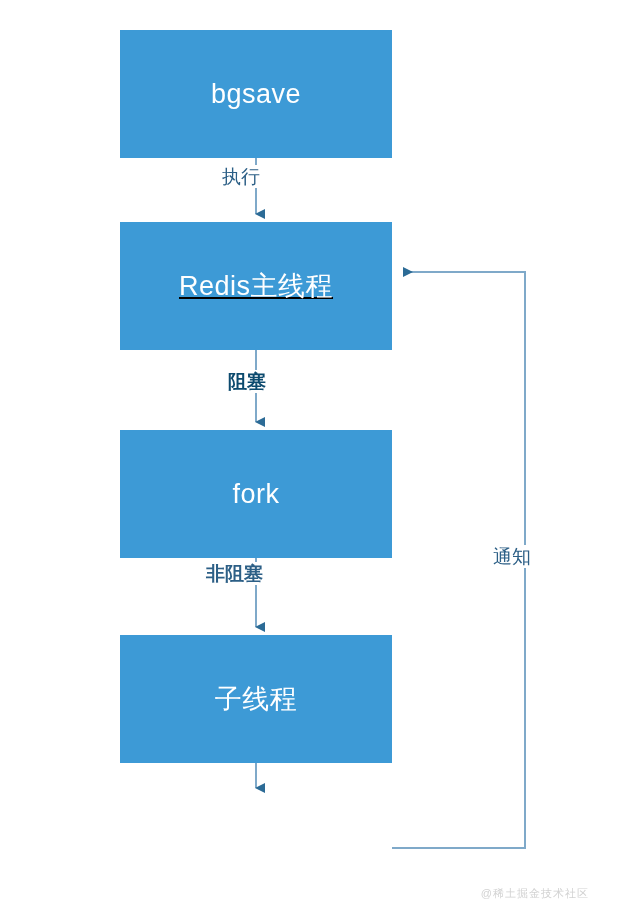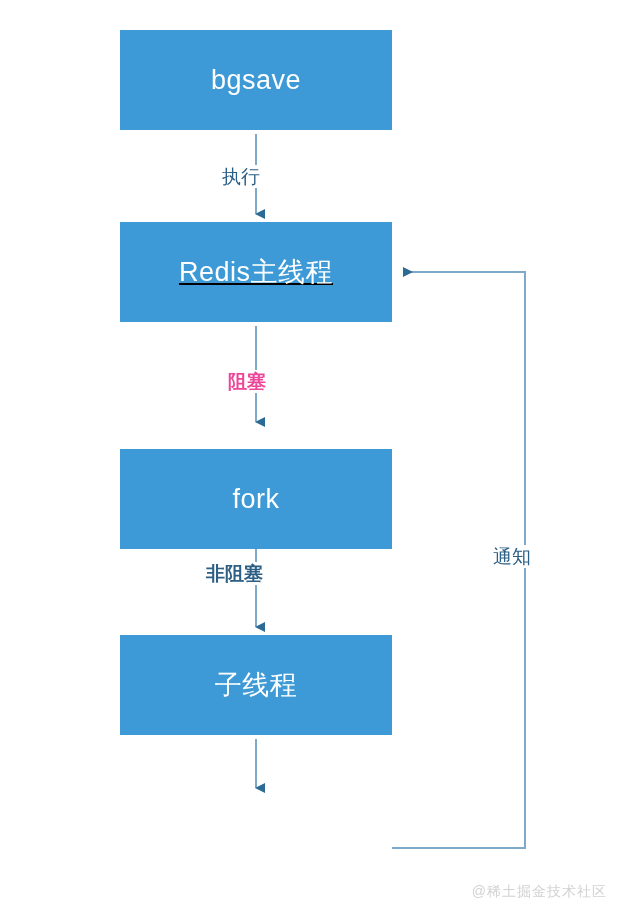--- a/index.html
+++ b/index.html
@@ -15,73 +15,73 @@
     position: relative;
     width: 619px;
     height: 915px;
     background: #ffffff;
     overflow: hidden;
   }
   .node {
     position: absolute;
     left: 120px;
     width: 272px;
-    height: 100px;
+    height: 128px;
     background: #3d9ad6;
     box-sizing: border-box;
     display: flex;
     align-items: center;
     justify-content: center;
     box-shadow: 0 0 0 1px rgba(255,255,255,0.0);
   }
   .node .node-label {
     color: #ffffff;
     font-size: 27px;
     font-weight: 400;
     letter-spacing: 0.5px;
     line-height: 1;
     white-space: nowrap;
   }
   #node-bgsave   { top: 30px; }
   #node-redis    { top: 222px; text-decoration: underline; }
-  #node-fork     { top: 430px; margin-top: 19px; }
+  #node-fork     { top: 430px; }
   #node-child    { top: 635px; }
   #node-rdb      { top: 796px; }
 
   .edge-label {
     position: absolute;
     font-size: 19px;
     line-height: 1;
     white-space: nowrap;
     background: #ffffff;
     padding: 2px 6px;
   }
   .edge-label.blue { color: #2c5f86; font-weight: 400; }
-  .edge-label.red  { color: #ec4899; font-weight: 700; }
+  .edge-label.red  { color: #0c4a6e; font-weight: 700; }
 
   #label-execute    { left: 216px; top: 165px; }
   #label-block      { left: 222px; top: 370px; }
   #label-nonblock   { left: 200px; top: 562px; font-weight: bold; }
   #label-notify     { left: 487px; top: 545px; }
 
   #flow-svg {
     position: absolute;
     left: 0;
     top: 0;
     width: 619px;
     height: 915px;
     pointer-events: none;
   }
 
   #watermark {
     position: absolute;
-    right: 12px;
+    right: 30px;
     bottom: 14px;
     color: #d2d2d2;
-    font-size: 14px;
+    font-size: 11px;
     letter-spacing: 1px;
     white-space: nowrap;
   }
 </style>
 </head>
 <body>
 
 <div id="canvas">
 
   <svg id="flow-svg" viewBox="0 0 619 915" xmlns="http://www.w3.org/2000/svg">

